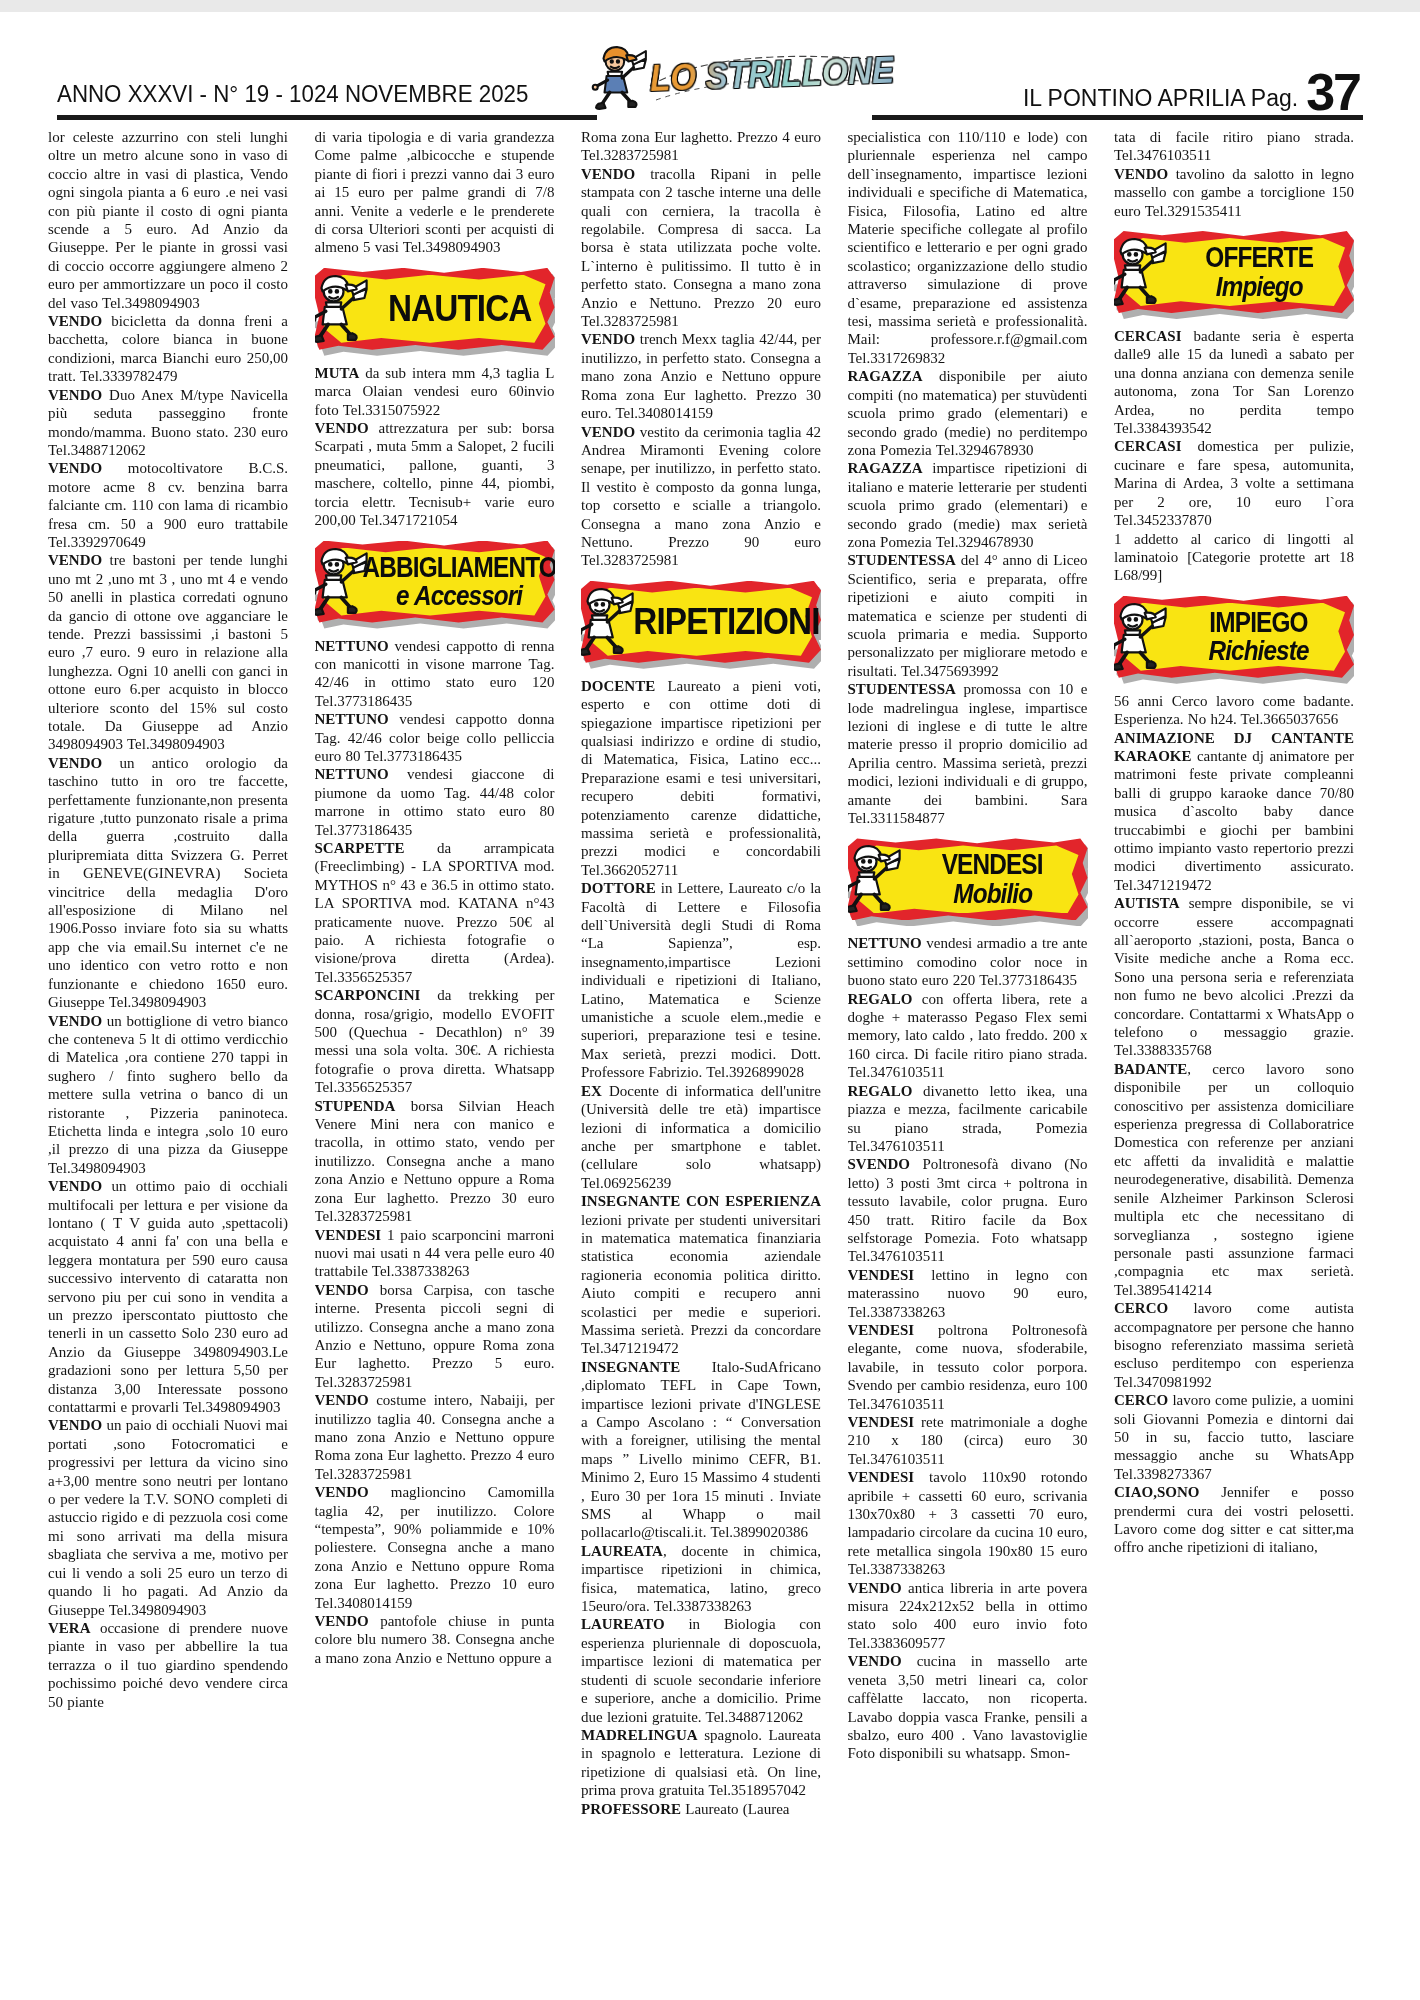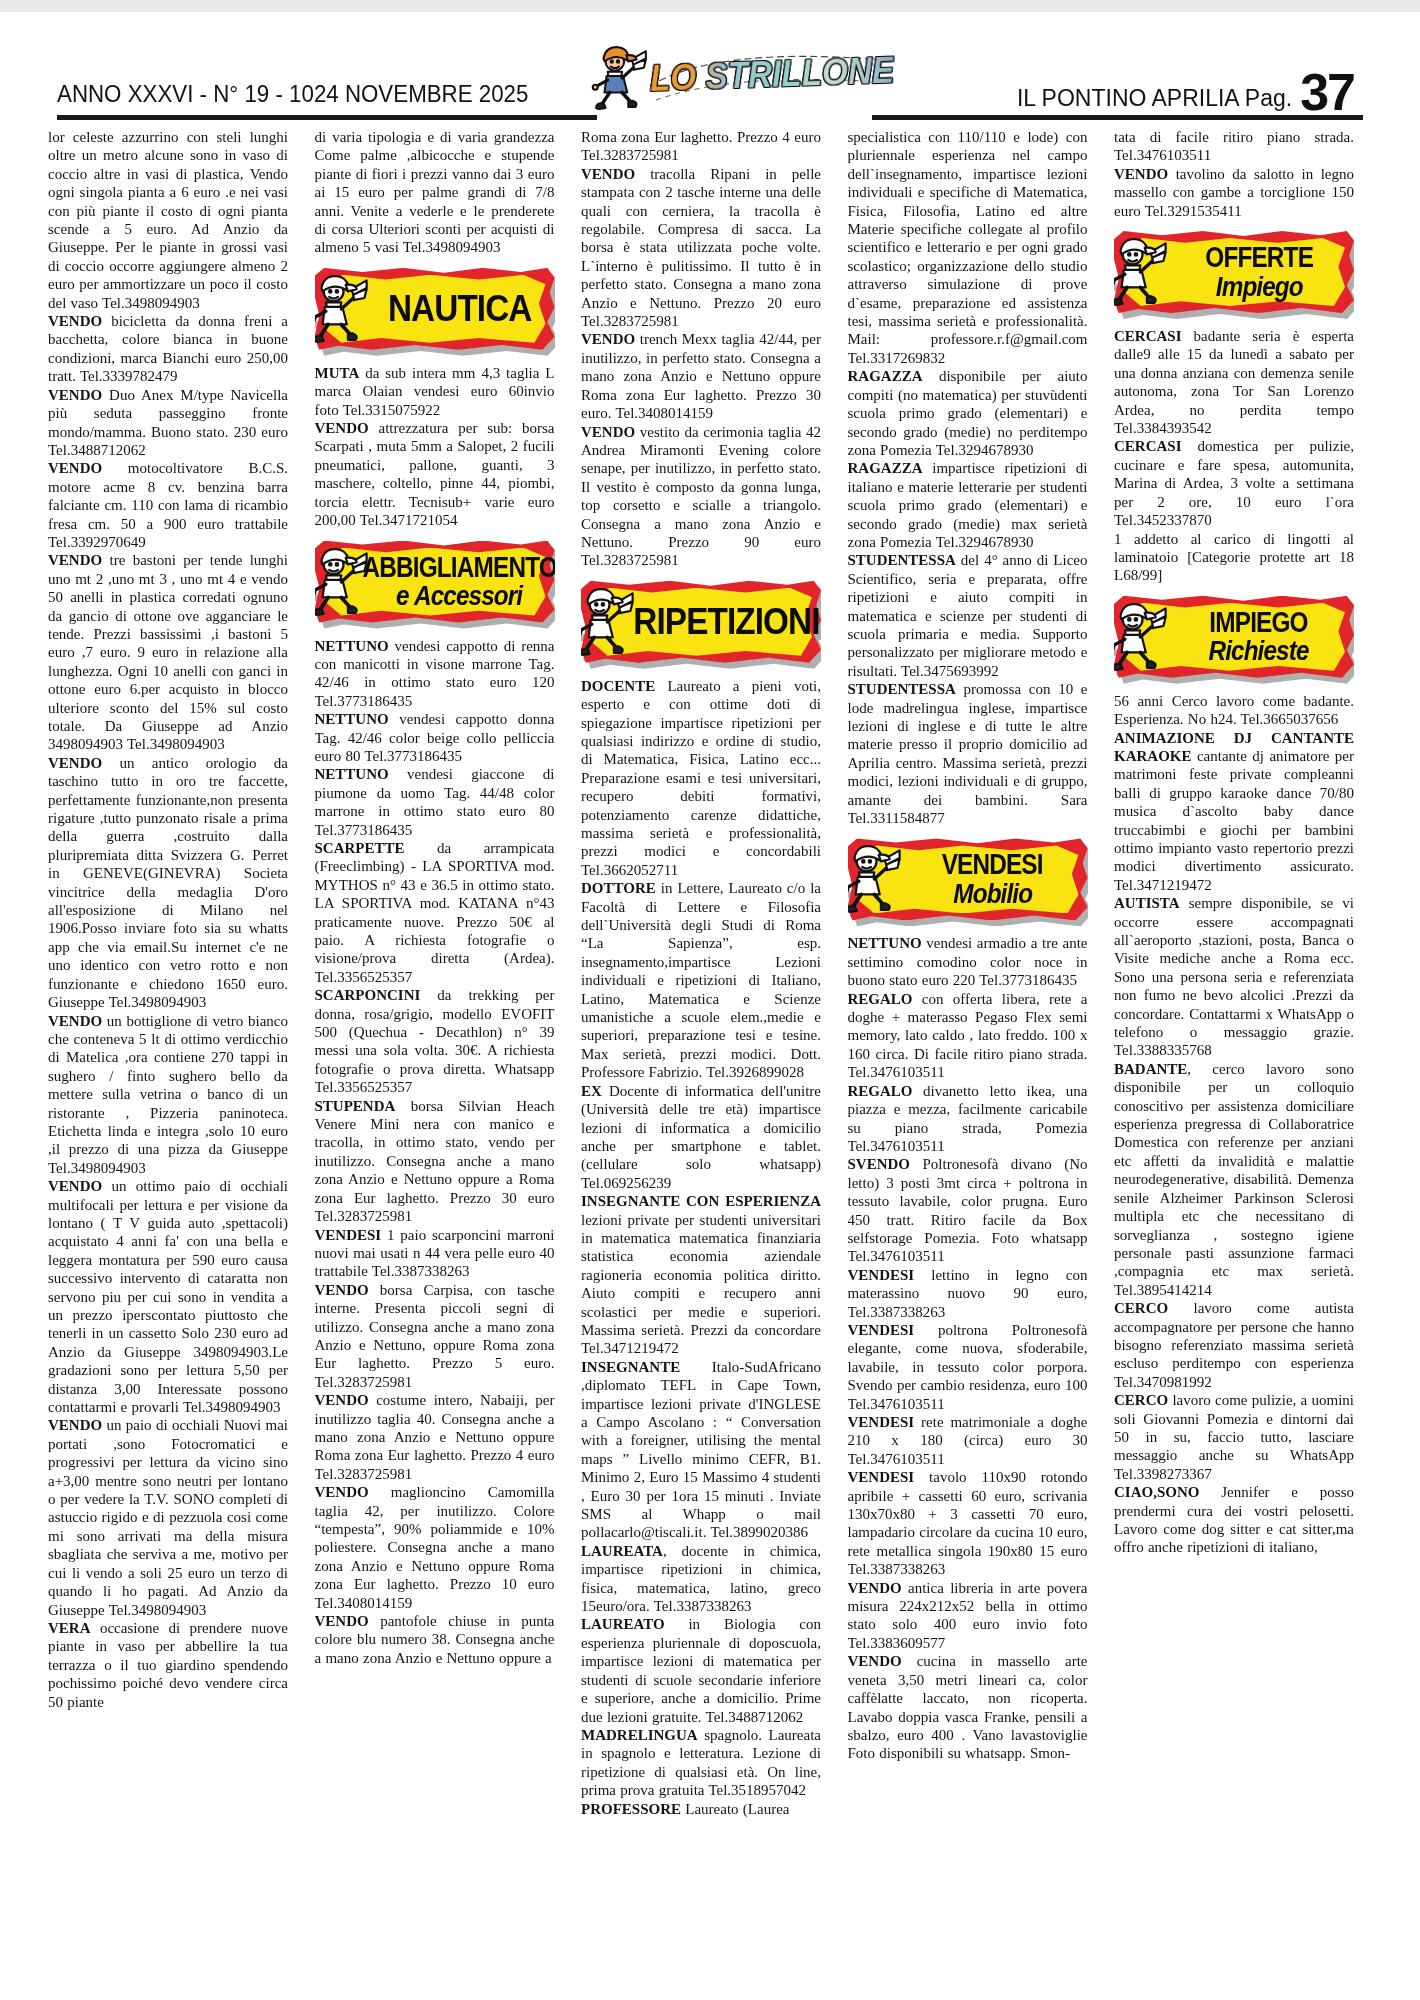--- a/index.html
+++ b/index.html
@@ -3,21 +3,21 @@
 <meta charset="utf-8">
 <style>
   html,body{margin:0;padding:0;background:#e9e9e9;}
   .page{position:relative;width:1420px;height:2000px;background:#ffffff;margin:12px auto;overflow:hidden;
         font-family:"Liberation Serif",serif;color:#141414;}
 
   
   .masthead-band{position:absolute;top:0;left:0;right:0;height:114px;}
   .issue-line{position:absolute;left:57px;bottom:18px;font-family:"Liberation Sans",sans-serif;
               font-size:23px;letter-spacing:0;transform:scaleX(.97);transform-origin:left bottom;color:#111;white-space:nowrap;}
-  .page-info{position:absolute;right:66px;bottom:12px;display:flex;align-items:flex-end;gap:8px;
+  .page-info{position:absolute;right:60px;bottom:12px;display:flex;align-items:flex-end;gap:8px;
              font-family:"Liberation Sans",sans-serif;color:#111;white-space:nowrap;}
   .page-info .label{font-size:23px;line-height:1;padding-bottom:4px;}
   .page-info .number{font-size:52px;font-weight:bold;line-height:.8;letter-spacing:-2px;}
   .rule{position:absolute;top:103px;height:5px;background:#1a1a1a;}
   .rule.left{left:57px;width:540px;}
   .rule.right{left:872px;right:57px;}
   .masthead-logo{position:absolute;left:588px;top:24px;width:300px;height:84px;display:flex;align-items:center;background:#fff;}
   .masthead-logo svg.logo-mascot{width:62px;height:76px;flex:0 0 auto;}
   .masthead-title{font-family:"Liberation Sans",sans-serif;font-style:italic;font-weight:900;font-size:37px;line-height:1;
       letter-spacing:0;transform:rotate(-2deg) scaleX(.9);transform-origin:left center;white-space:nowrap;
@@ -297,21 +297,21 @@
       </g>
     </svg>
     <div class="banner-text">
       <div class="banner-title">VENDESI</div>
       <div class="banner-subtitle">Mobilio</div>
     </div>
   </div>
 
   <p class="ad"><b class="lead">NETTUNO</b><span class="ad-body"> vendesi armadio a tre ante settimino comodino color noce in buono stato euro 220 Tel.3773186435</span></p>
 
-  <p class="ad"><b class="lead">REGALO</b><span class="ad-body"> con offerta libera, rete a doghe + materasso Pegaso Flex semi memory, lato caldo , lato freddo. 100 x 160 circa. Di facile ritiro piano strada. Tel.3476103511</span></p>
+  <p class="ad"><b class="lead">REGALO</b><span class="ad-body"> con offerta libera, rete a doghe + materasso Pegaso Flex semi memory, lato caldo , lato freddo. 200 x 160 circa. Di facile ritiro piano strada. Tel.3476103511</span></p>
 
   <p class="ad"><b class="lead">REGALO</b><span class="ad-body"> divanetto letto ikea, una piazza e mezza, facilmente caricabile su piano strada, Pomezia Tel.3476103511</span></p>
 
   <p class="ad"><b class="lead">SVENDO</b><span class="ad-body"> Poltronesofà divano (No letto) 3 posti 3mt circa + poltrona in tessuto lavabile, color prugna. Euro 450 tratt. Ritiro facile da Box selfstorage Pomezia. Foto whatsapp Tel.3476103511</span></p>
 
   <p class="ad"><b class="lead">VENDESI</b><span class="ad-body"> lettino in legno con materassino nuovo 90 euro, Tel.3387338263</span></p>
 
   <p class="ad"><b class="lead">VENDESI</b><span class="ad-body"> poltrona Poltronesofà elegante, come nuova, sfoderabile, lavabile, in tessuto color porpora. Svendo per cambio residenza, euro 100 Tel.3476103511</span></p>
 
   <p class="ad"><b class="lead">VENDESI</b><span class="ad-body"> rete matrimoniale a doghe 210 x 180 (circa) euro 30 Tel.3476103511</span></p>

